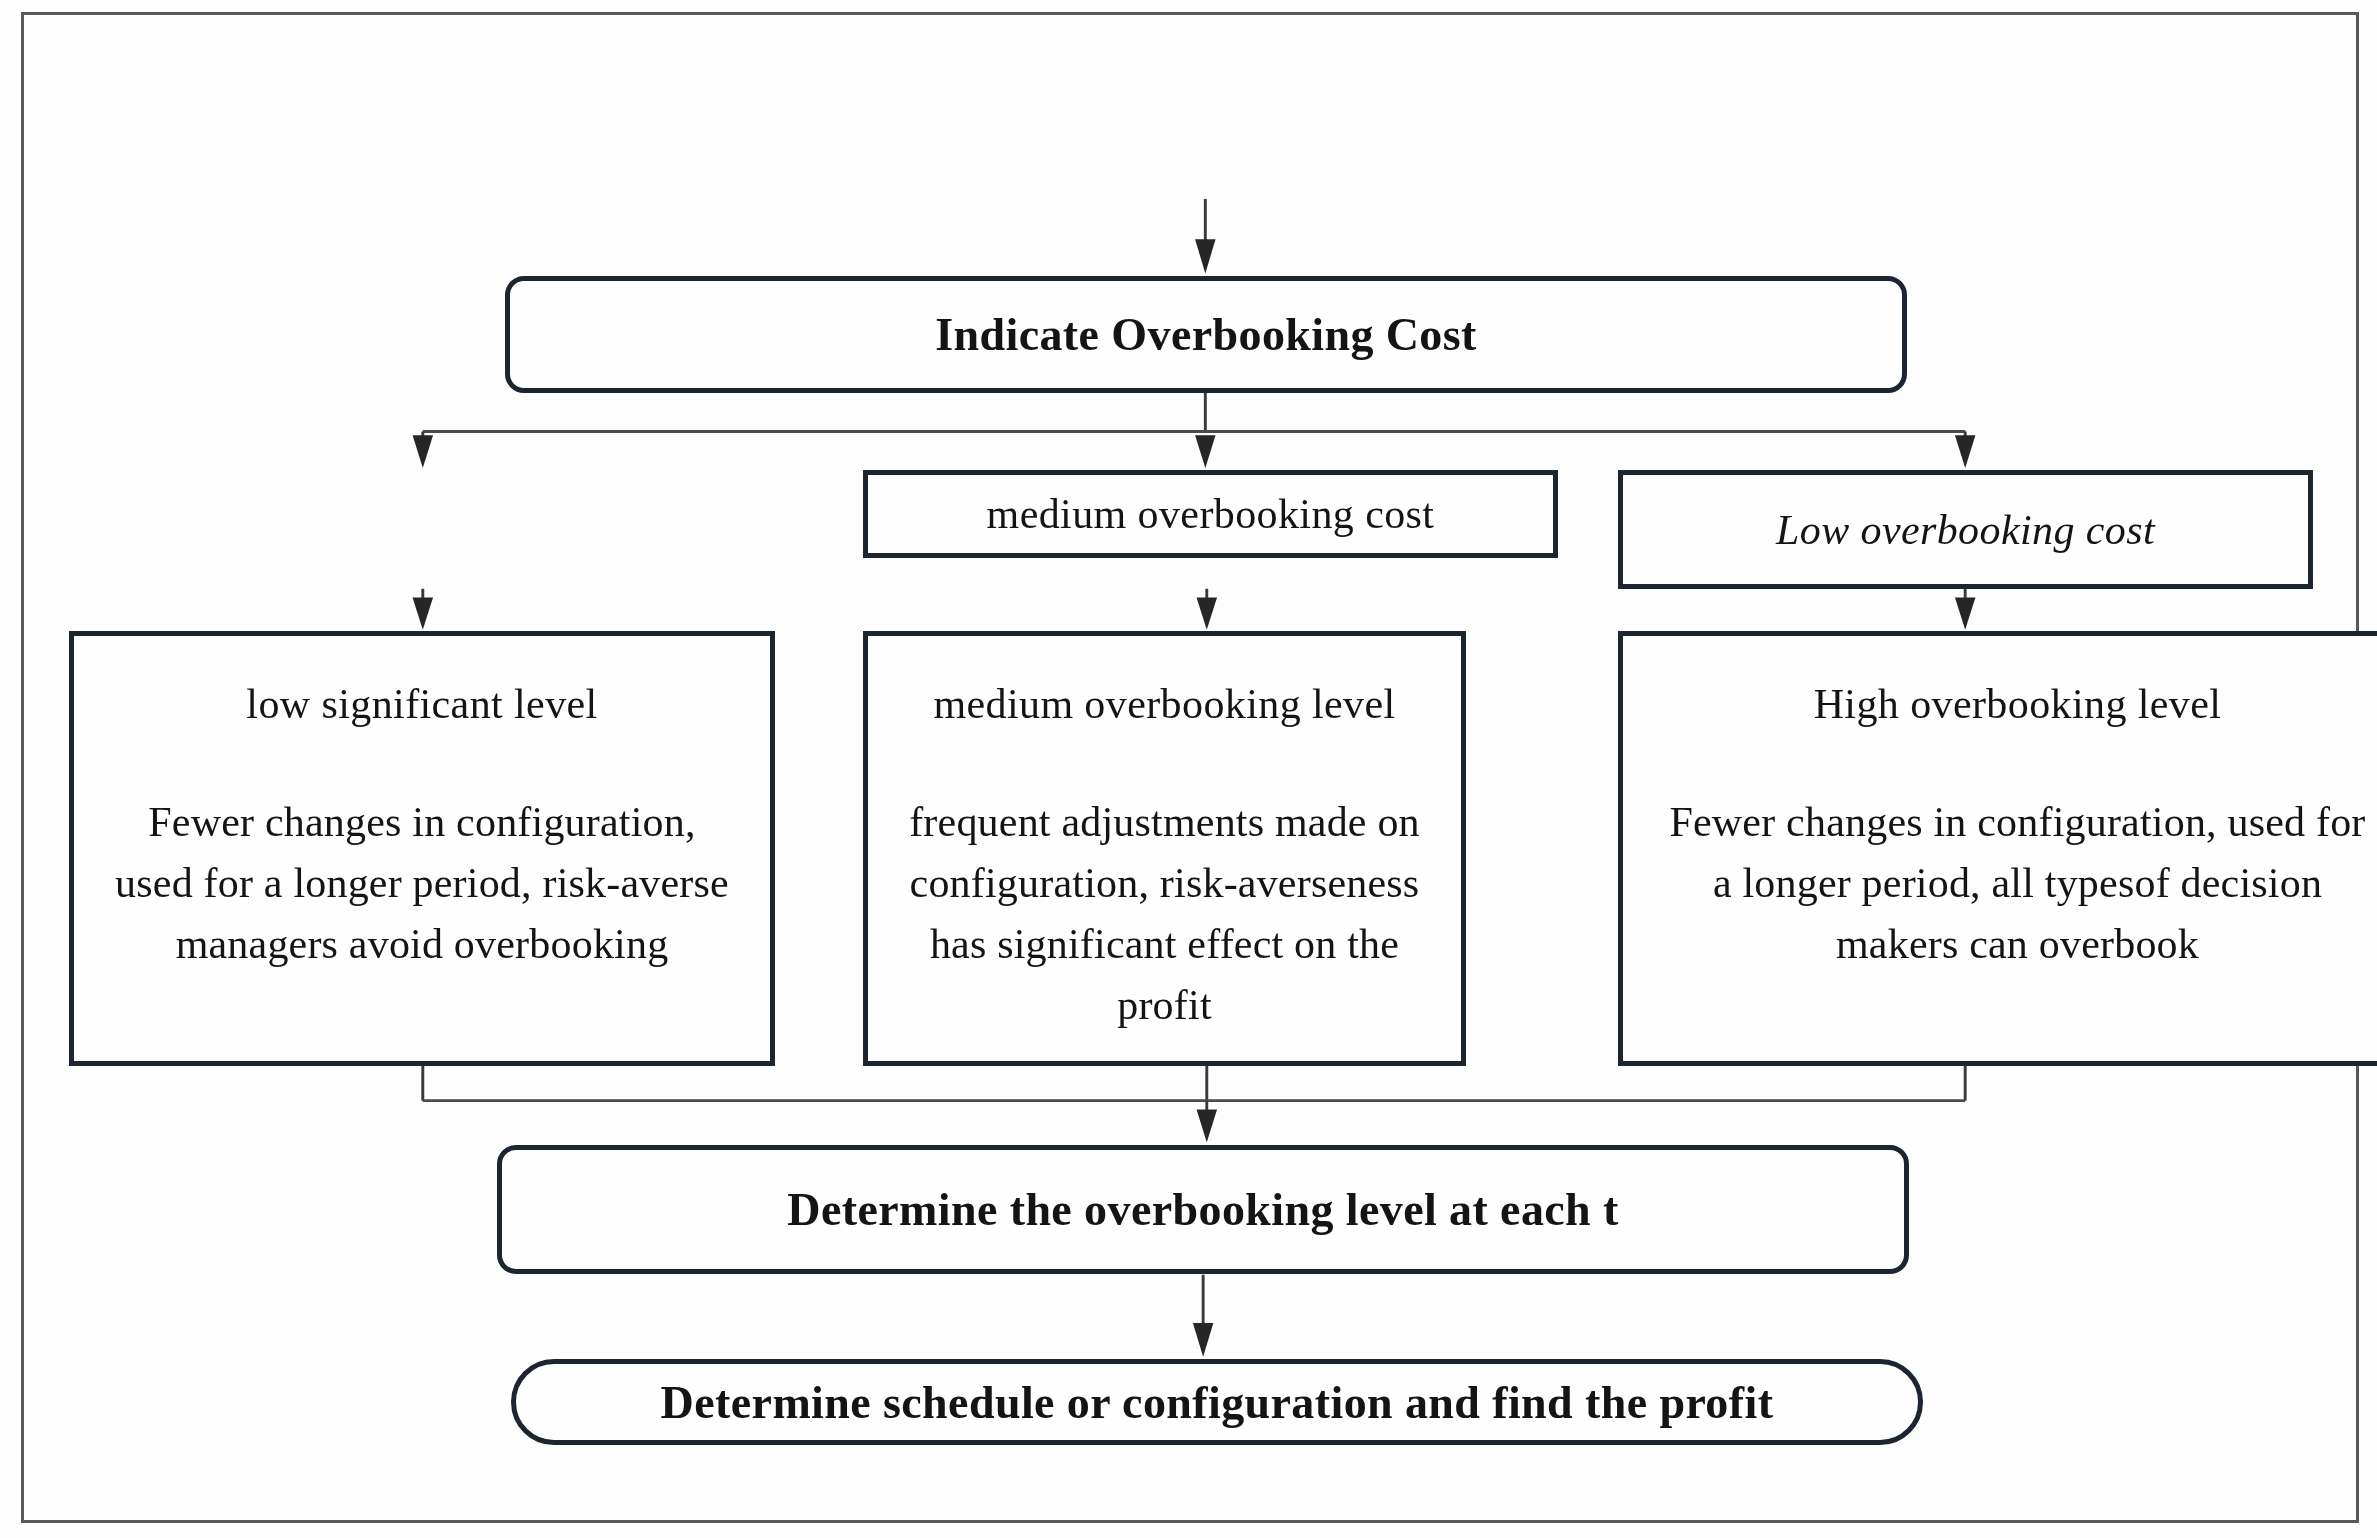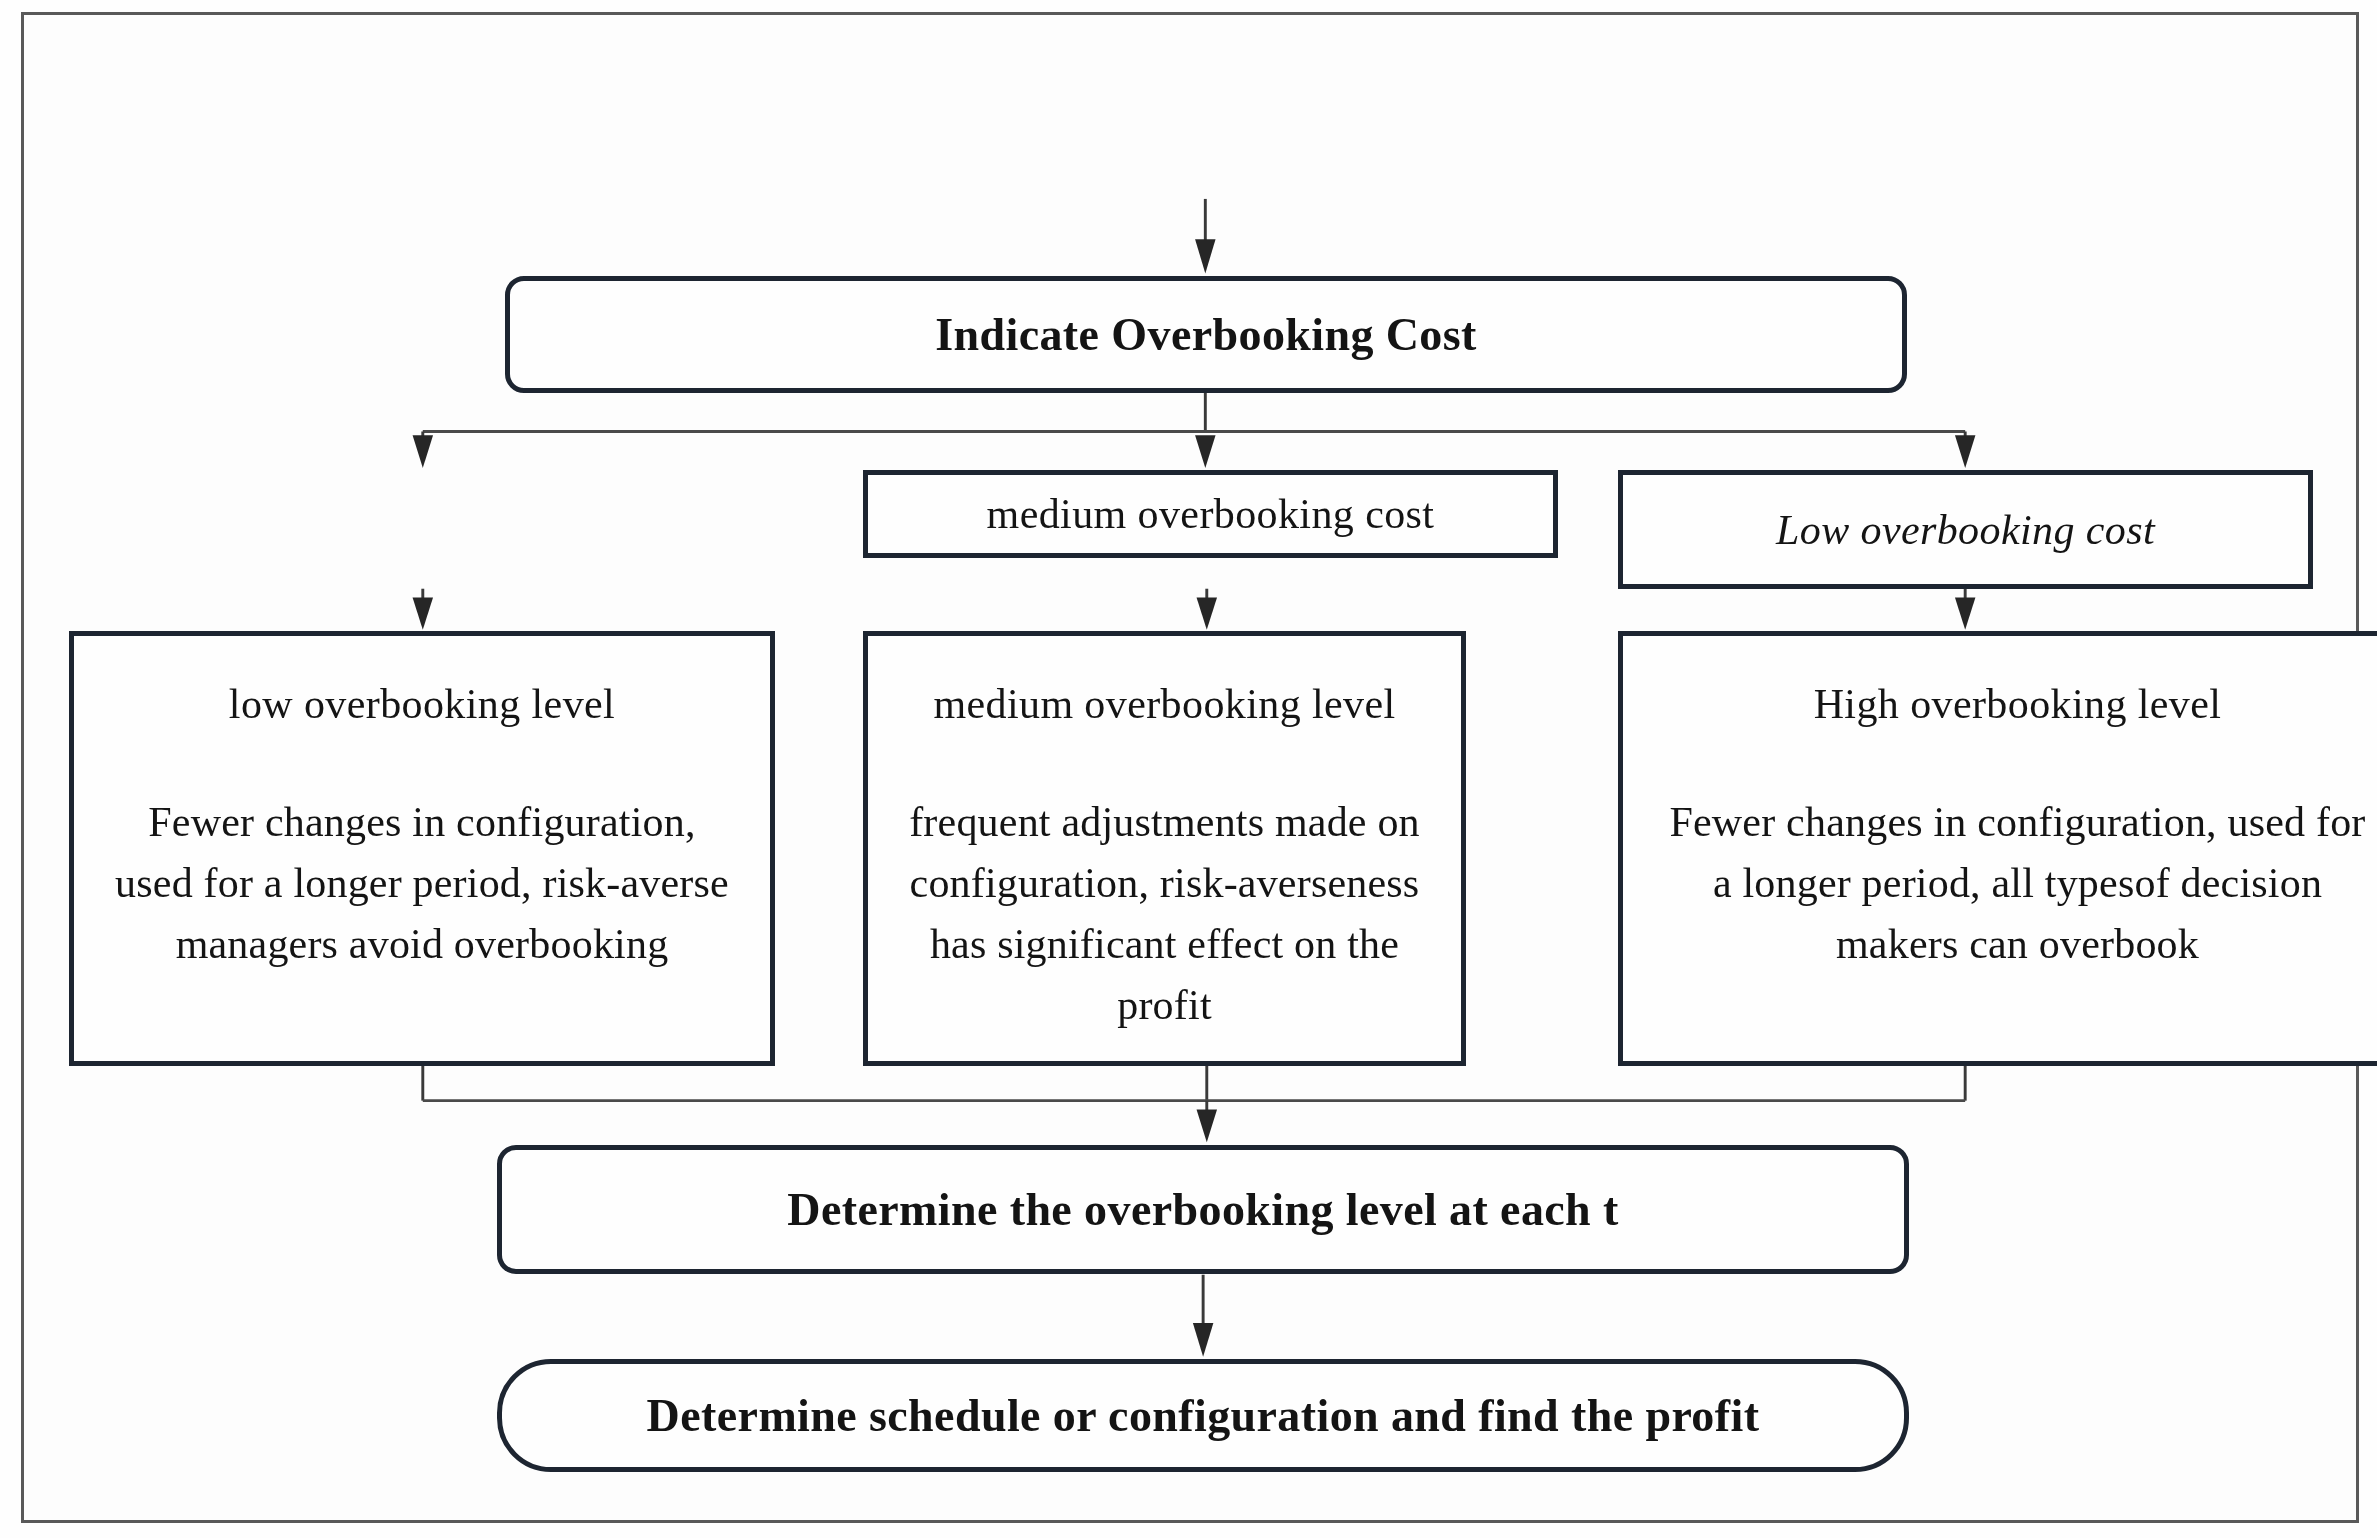--- a/index.html
+++ b/index.html
@@ -16,21 +16,21 @@
   
   .n-assess{left:505px;top:89px;width:1402px;height:110px;}
   .n-indicate{left:505px;top:276px;width:1402px;height:117px;}
   .n-highcost{left:69px;top:470px;width:706px;height:119px;}
   .n-medcost{left:863px;top:470px;width:695px;height:88px;}
   .n-lowcost{left:1618px;top:470px;width:695px;height:119px;font-style:italic;}
   .n-lowlevel{left:69px;top:631px;width:706px;height:435px;}
   .n-medlevel{left:863px;top:631px;width:603px;height:435px;}
   .n-highlevel{left:1618px;top:631px;width:799px;height:435px;}
   .n-detlevel{left:497px;top:1145px;width:1412px;height:129px;}
-  .n-detsched{left:497px;top:1359px;width:1412px;height:113px;}
+  .n-detsched{left:511px;top:1359px;width:1412px;height:86px;}
 
   .detail{flex-direction:column;justify-content:flex-start;padding:44px 35px;}
   .detail .title{font-size:42px;font-weight:500;letter-spacing:0.4px;}
   .detail .body{font-size:42px;font-weight:500;line-height:1.45;margin-top:64px;letter-spacing:0.2px;}
 
   svg.wires{position:absolute;left:0;top:0;width:2377px;height:1538px;pointer-events:none;}
   svg.wires line{stroke:#3a3a3a;stroke-width:4;}
   svg.wires polyline{stroke:#4a4a4a;stroke-width:4;fill:none;}
   svg.wires polygon{fill:#262626;}
 </style>
@@ -91,21 +91,21 @@
   </div>
 
   <div class="node n-medcost">
     <span class="label-md">medium overbooking cost</span>
   </div>
   <div class="node n-lowcost">
     <span class="label-md">Low overbooking cost</span>
   </div>
 
   <div class="node detail n-lowlevel">
-    <span class="title">low overbooking level</span>
+    <span class="title">low significant level</span>
     <span class="body">Fewer changes in configuration, used for a longer period, risk-averse managers avoid overbooking</span>
   </div>
   <div class="node detail n-medlevel">
     <span class="title">medium overbooking level</span>
     <span class="body">frequent adjustments made on configuration, risk-averseness has significant effect on the profit</span>
   </div>
   <div class="node detail n-highlevel">
     <span class="title">High overbooking level</span>
     <span class="body">Fewer changes in configuration, used for a longer period, all typesof decision makers can overbook</span>
   </div>

